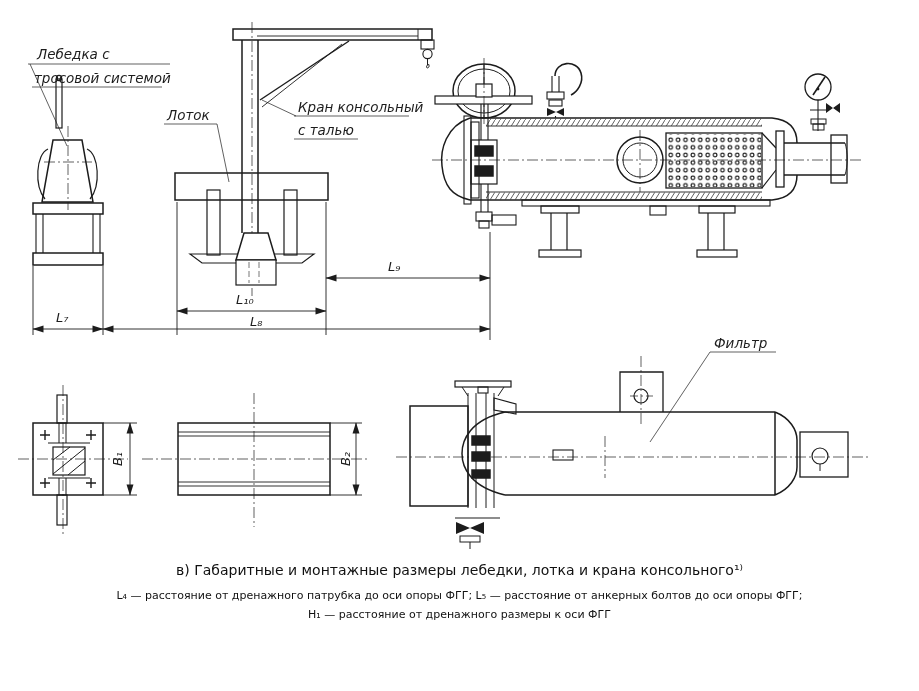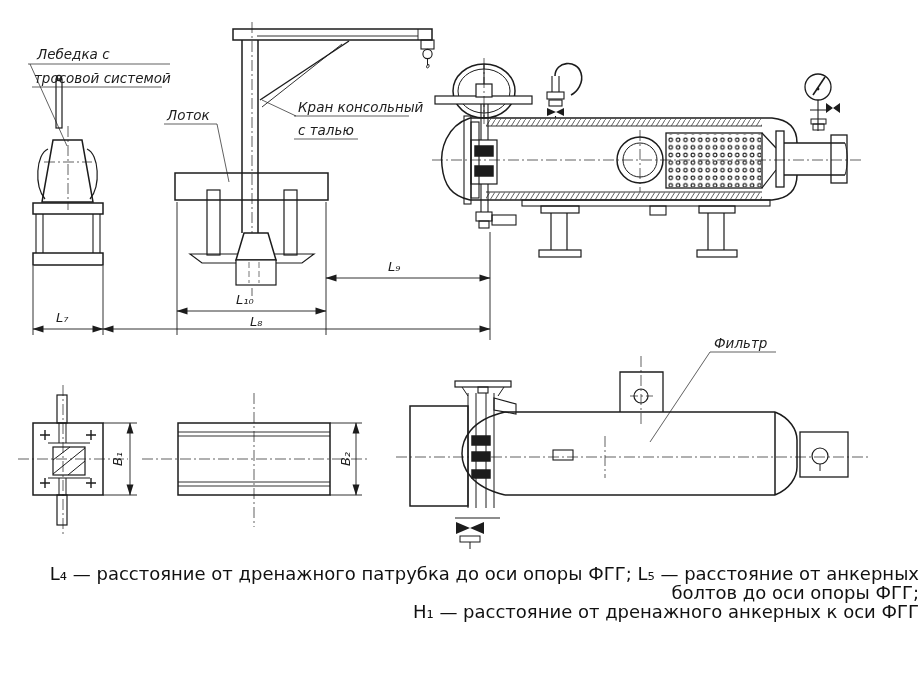--- a/index.html
+++ b/index.html
@@ -3,21 +3,21 @@
 <meta charset="utf-8">
 <style>
   html,body{margin:0;padding:0;background:#fff;}
   body{width:919px;height:691px;overflow:hidden;font-family:"DejaVu Sans",sans-serif;color:#1c1c1c;}
   .sheet{position:relative;width:919px;height:691px;background:#fff;}
   svg{display:block;}
   .lbl{font:italic 13.5px "DejaVu Sans",sans-serif;fill:#1c1c1c;}
   .dim{font:italic 13px "DejaVu Sans",sans-serif;fill:#1c1c1c;}
   .caption{width:919px;text-align:center;font-size:14px;margin-top:6px;color:#111;}
   .legend{width:919px;margin-top:8px;}
-  .legend div{text-align:right;font-size:18px;line-height:19px;color:#111;}
+  .legend div{text-align:center;font-size:11px;line-height:19px;color:#111;}
 </style>
 </head>
 <body>
 
 <div class="sheet">
 <svg width="919" height="556" viewBox="0 0 919 556">
   <defs>
     <marker id="arr" viewBox="0 0 12 8" refX="11" refY="4" markerWidth="12" markerHeight="8" markerUnits="userSpaceOnUse" orient="auto-start-reverse">
       <path d="M0.5,0.5 L11.5,4 L0.5,7.5 Z" fill="#1c1c1c"></path>
     </marker>
@@ -253,18 +253,19 @@
       <path d="M470,542 V549" stroke-width="1"></path>
     </g>
 
     <path d="M396,457 H870 M641,356 V424 M605,436 V478" stroke-width="0.7" stroke-dasharray="11 3 2 3"></path>
 
     <path d="M710,352 H776 M710,352 L650,442" stroke-width="0.7"></path>
   </g>
   <text class="lbl" x="714" y="348">Фильтр</text>
 </svg>
 
+<div class="caption">в) Габаритные и монтажные размеры лебедки, лотка и крана консольного¹⁾</div>
 
 <div class="legend">
   <div>L₄ — расстояние от дренажного патрубка до оси опоры ФГГ; L₅ — расстояние от анкерных болтов до оси опоры ФГГ;</div>
-  <div>H₁ — расстояние от дренажного анкерных к оси ФГГ</div>
+  <div>H₁ — расстояние от дренажного размеры к оси ФГГ</div>
 </div>
 </div>
 
 </body></html>

